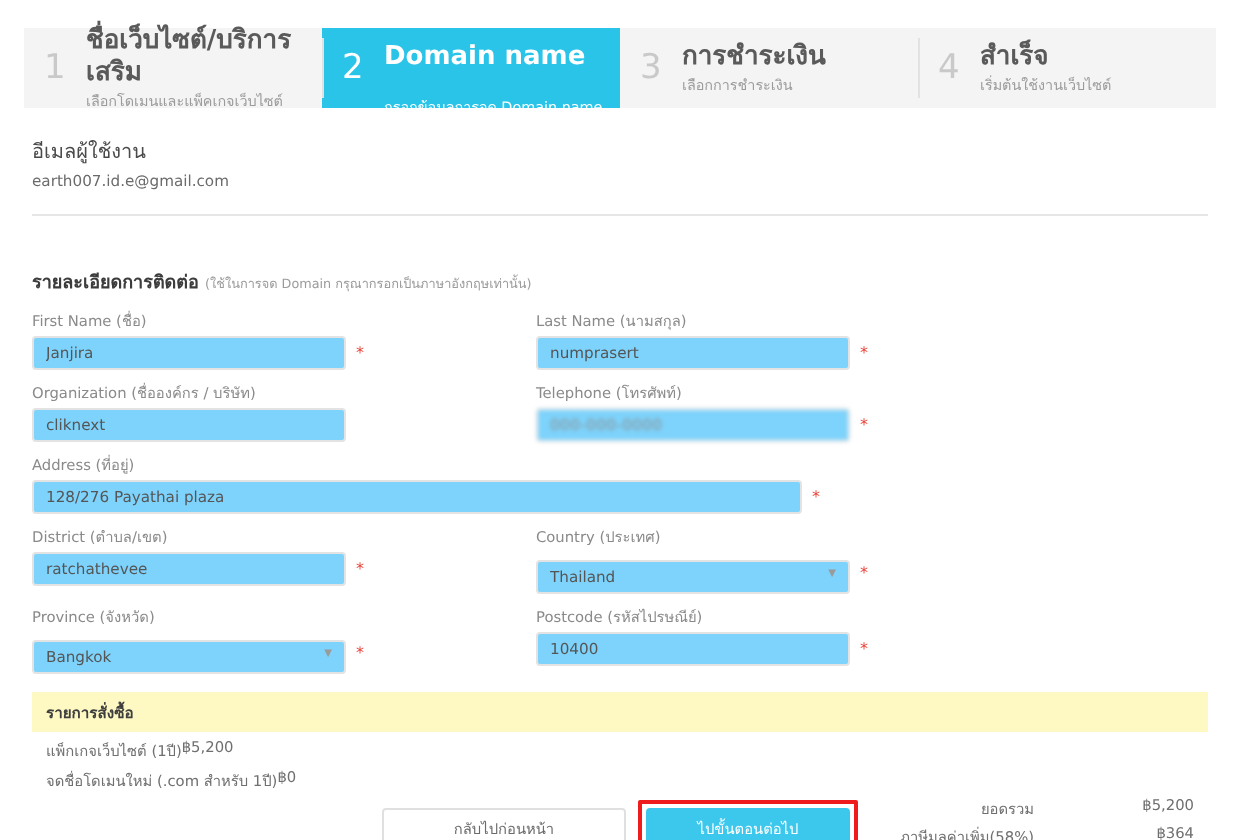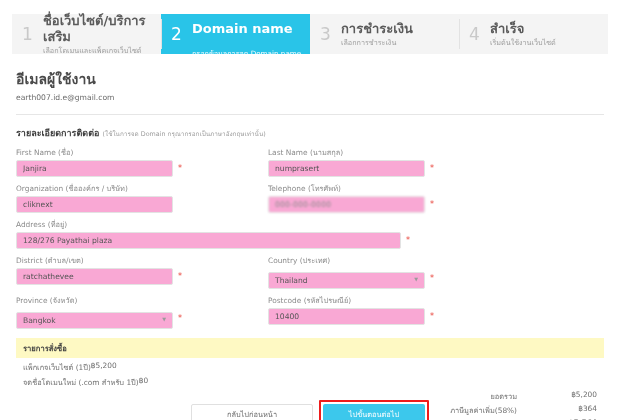--- a/index.html
+++ b/index.html
@@ -45,40 +45,40 @@
     font-weight: 400;
   }
   .step.active .step-num { color: #ffffff; }
   .step-texts { padding-left: 5px; line-height: 1.25; }
   .step-title { font-size: 13px; font-weight: bold; color: #5a5a5a; }
   .step-sub { font-size: 7.2px; color: #9b9b9b; margin-top: 1px; }
   .step.active .step-title, .step.active .step-sub { color: #ffffff; margin-top: 11px; }
 
   
   .email-block { margin: 14px 16px 0 16px; padding-bottom: 12px; }
-  .email-label { font-size: 14px; font-weight: bold; color: #4a4a4a; }
+  .email-label { font-size: 10px; font-weight: normal; color: #4a4a4a; }
   .email-value { font-size: 7.6px; color: #6b6b6b; margin-top: 3px; }
   .hr { height: 1px; background: #e6e6e6; margin: 0 16px; }
 
   
-  .form { margin: 11px 16px 0 16px; }
+  .form { margin: 26px 16px 0 16px; }
   .form-heading { font-size: 9px; font-weight: bold; color: #3c3c3c; margin-bottom: 6px; }
   .form-heading .note { font-size: 6.4px; font-weight: normal; color: #9b9b9b; }
 
   .row { display: flex; gap: 86px; margin-bottom: 5px; }
   .col { width: 166px; flex: none; }
   .col.wide { width: 394px; }
   .fld-label { font-size: 7.4px; color: #8a8a8a; margin-bottom: 2px; }
   .fld-line { display: flex; align-items: center; }
   .inp {
     width: 100%;
     height: 17px;
     border: 1px solid #e3e3e3;
     border-radius: 2px;
-    background: #f9a8d4;
+    background: #7dd3fc;
     font-family: "DejaVu Sans", "Liberation Sans", sans-serif;
     font-size: 7.6px;
     color: #555;
     padding: 0 6px;
     outline: none;
   }
   .inp::placeholder { color: #bdbdbd; }
   .sel-wrap { position: relative; width: 100%; }
   .sel-wrap .caret {
     position: absolute; right: 7px; top: 50%;

